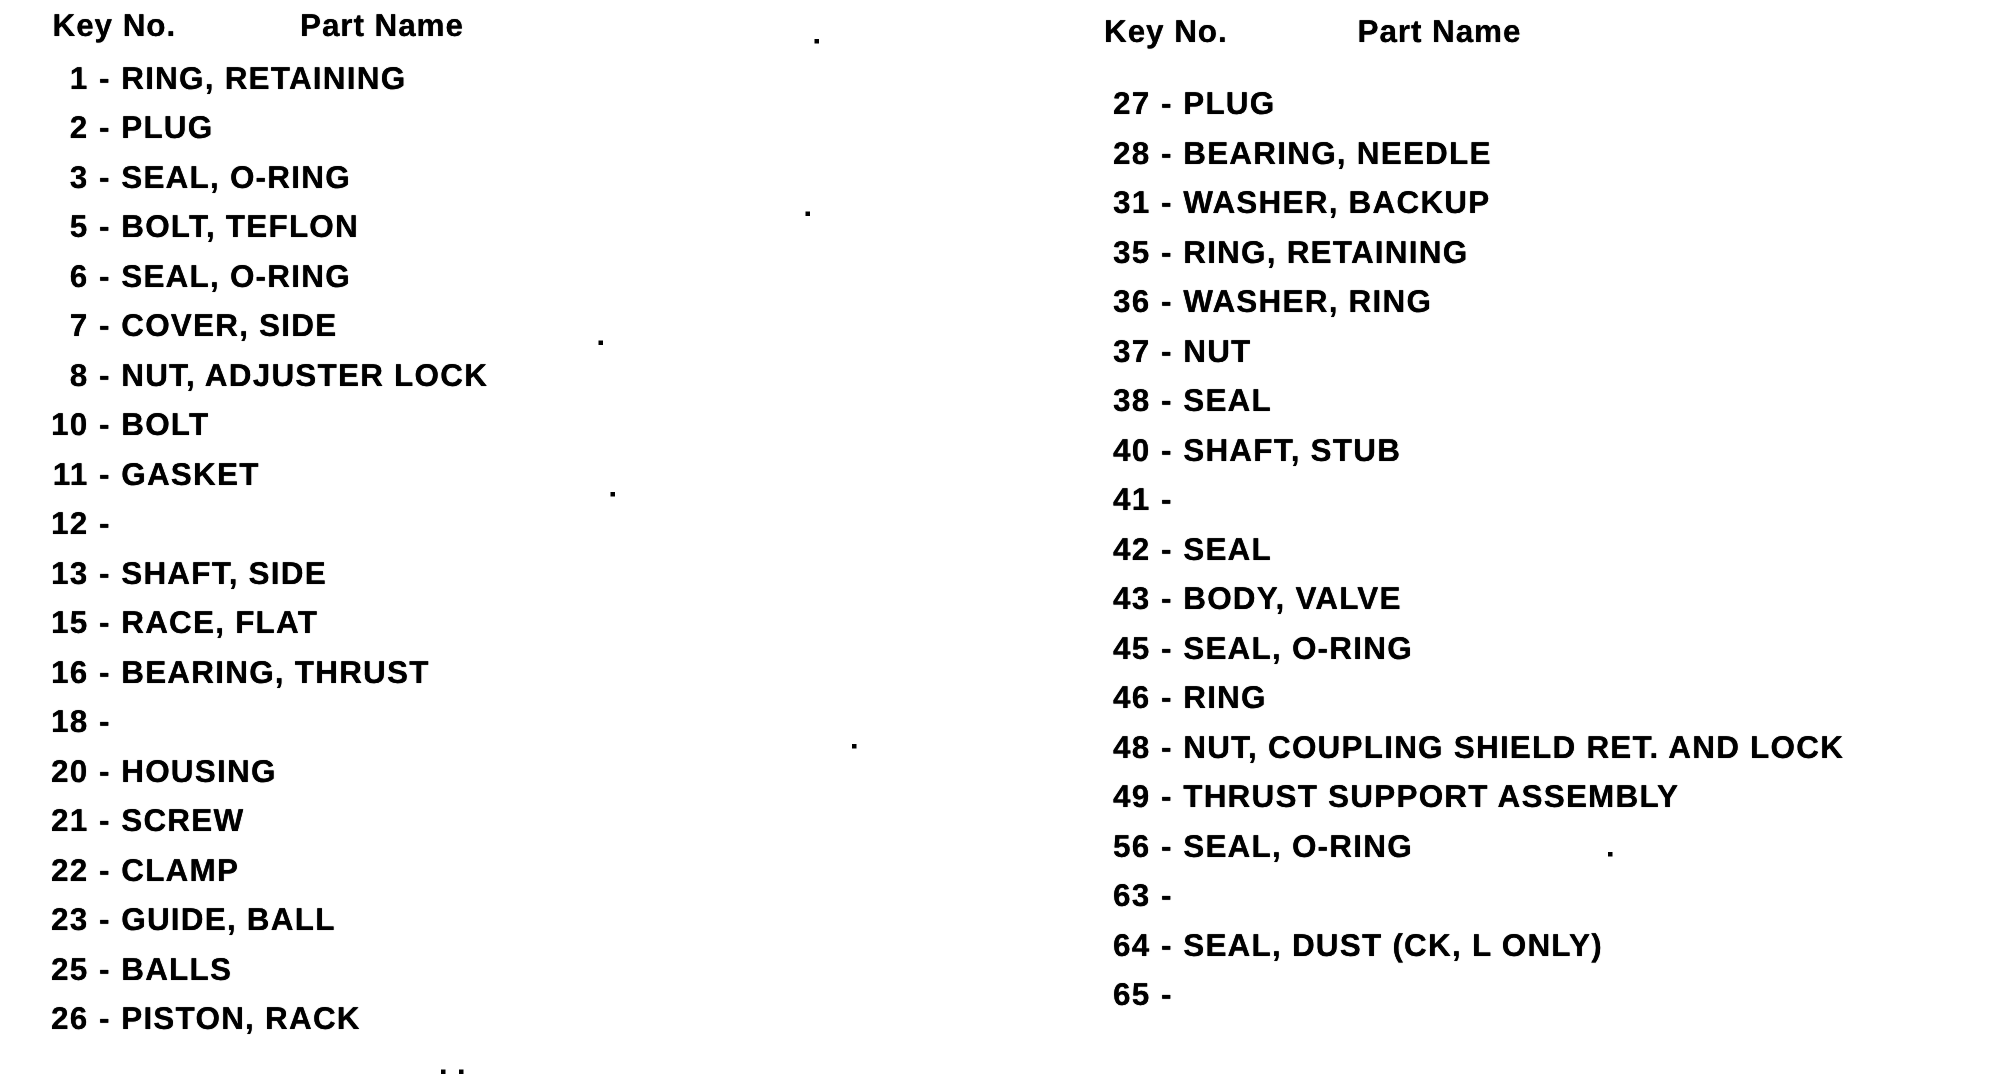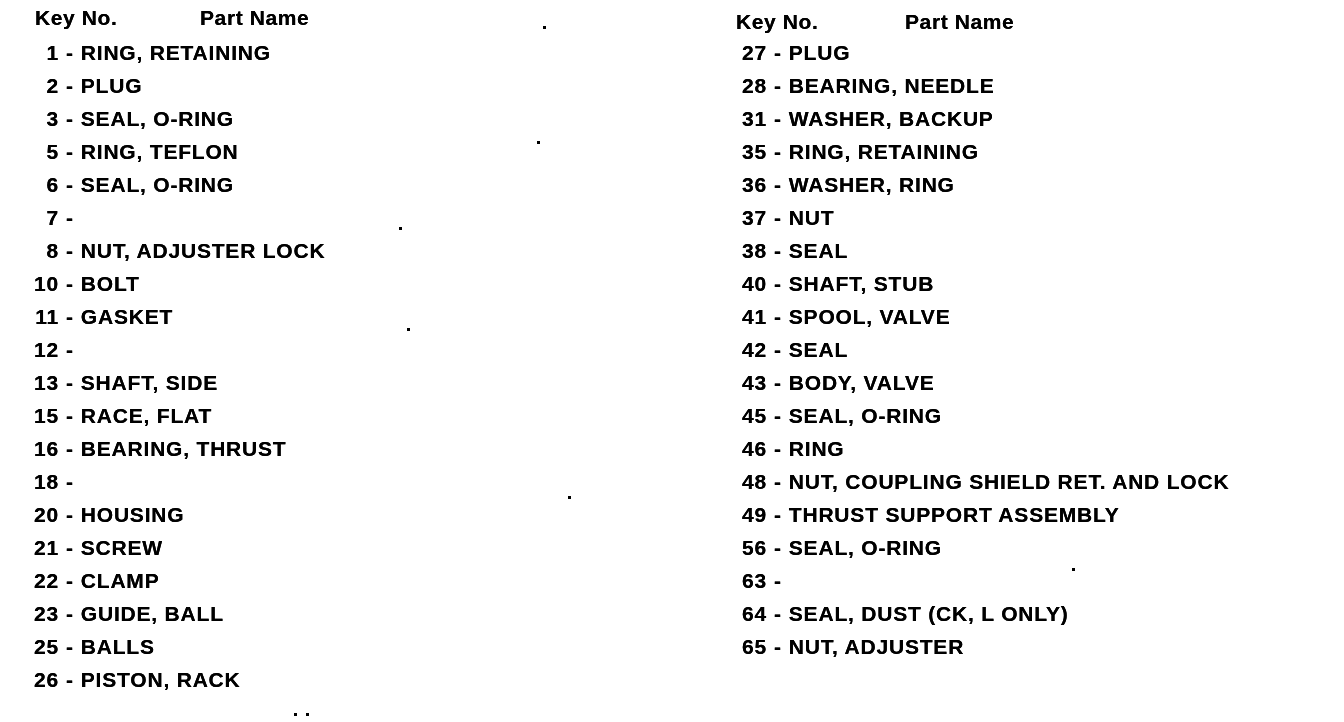--- a/index.html
+++ b/index.html
@@ -34,21 +34,21 @@
   .hdr-key  { left: 1px; top: 0; }
   .col-left  .hdr-part { left: 166px; top: 0; }
   .col-right .hdr-part { left: 170px; top: 0; }
   .rows {
     position: absolute;
     left: 0;
     width: 100%;
     list-style: none;
   }
   .col-left  .rows { top: 36px; }
-  .col-right .rows { top: 36px; }
+  .col-right .rows { top: 53px; }
   .row {
     display: flex;
     align-items: baseline;
     height: 33px;
     line-height: 33px;
     font-weight: bold;
     font-size: 21px;
     letter-spacing: 0.8px;
     white-space: nowrap;
     text-shadow: 0 0 0.5px #000;
@@ -84,30 +84,31 @@
           <span class="name">PLUG</span>
         </div>
         <div class="row">
           <span class="num">3</span>
           <span class="sep">-</span>
           <span class="name">SEAL, O-RING</span>
         </div>
         <div class="row">
           <span class="num">5</span>
           <span class="sep">-</span>
-          <span class="name">RING, TEFLON</span>
+          <span class="name">BOLT, TEFLON</span>
         </div>
         <div class="row">
           <span class="num">6</span>
           <span class="sep">-</span>
           <span class="name">SEAL, O-RING</span>
         </div>
         <div class="row">
           <span class="num">7</span>
           <span class="sep">-</span>
+          <span class="name">COVER, SIDE</span>
         </div>
         <div class="row">
           <span class="num">8</span>
           <span class="sep">-</span>
           <span class="name">NUT, ADJUSTER LOCK</span>
         </div>
         <div class="row">
           <span class="num">10</span>
           <span class="sep">-</span>
           <span class="name">BOLT</span>
@@ -215,21 +216,20 @@
           <span class="name">SEAL</span>
         </div>
         <div class="row">
           <span class="num">40</span>
           <span class="sep">-</span>
           <span class="name">SHAFT, STUB</span>
         </div>
         <div class="row">
           <span class="num">41</span>
           <span class="sep">-</span>
-          <span class="name">SPOOL, VALVE</span>
         </div>
         <div class="row">
           <span class="num">42</span>
           <span class="sep">-</span>
           <span class="name">SEAL</span>
         </div>
         <div class="row">
           <span class="num">43</span>
           <span class="sep">-</span>
           <span class="name">BODY, VALVE</span>
@@ -264,21 +264,20 @@
           <span class="sep">-</span>
         </div>
         <div class="row">
           <span class="num">64</span>
           <span class="sep">-</span>
           <span class="name">SEAL, DUST (CK, L ONLY)</span>
         </div>
         <div class="row">
           <span class="num">65</span>
           <span class="sep">-</span>
-          <span class="name">NUT, ADJUSTER</span>
         </div>
       </div>
   </section>
 
   <div class="dot" style="left:399px;  top:227px;"></div>
   <div class="dot" style="left:407px;  top:328px;"></div>
   <div class="dot" style="left:543px;  top:26px;"></div>
   <div class="dot" style="left:537px;  top:141px;"></div>
   <div class="dot" style="left:568px;  top:496px;"></div>
   <div class="dot" style="left:1072px; top:568px;"></div>

